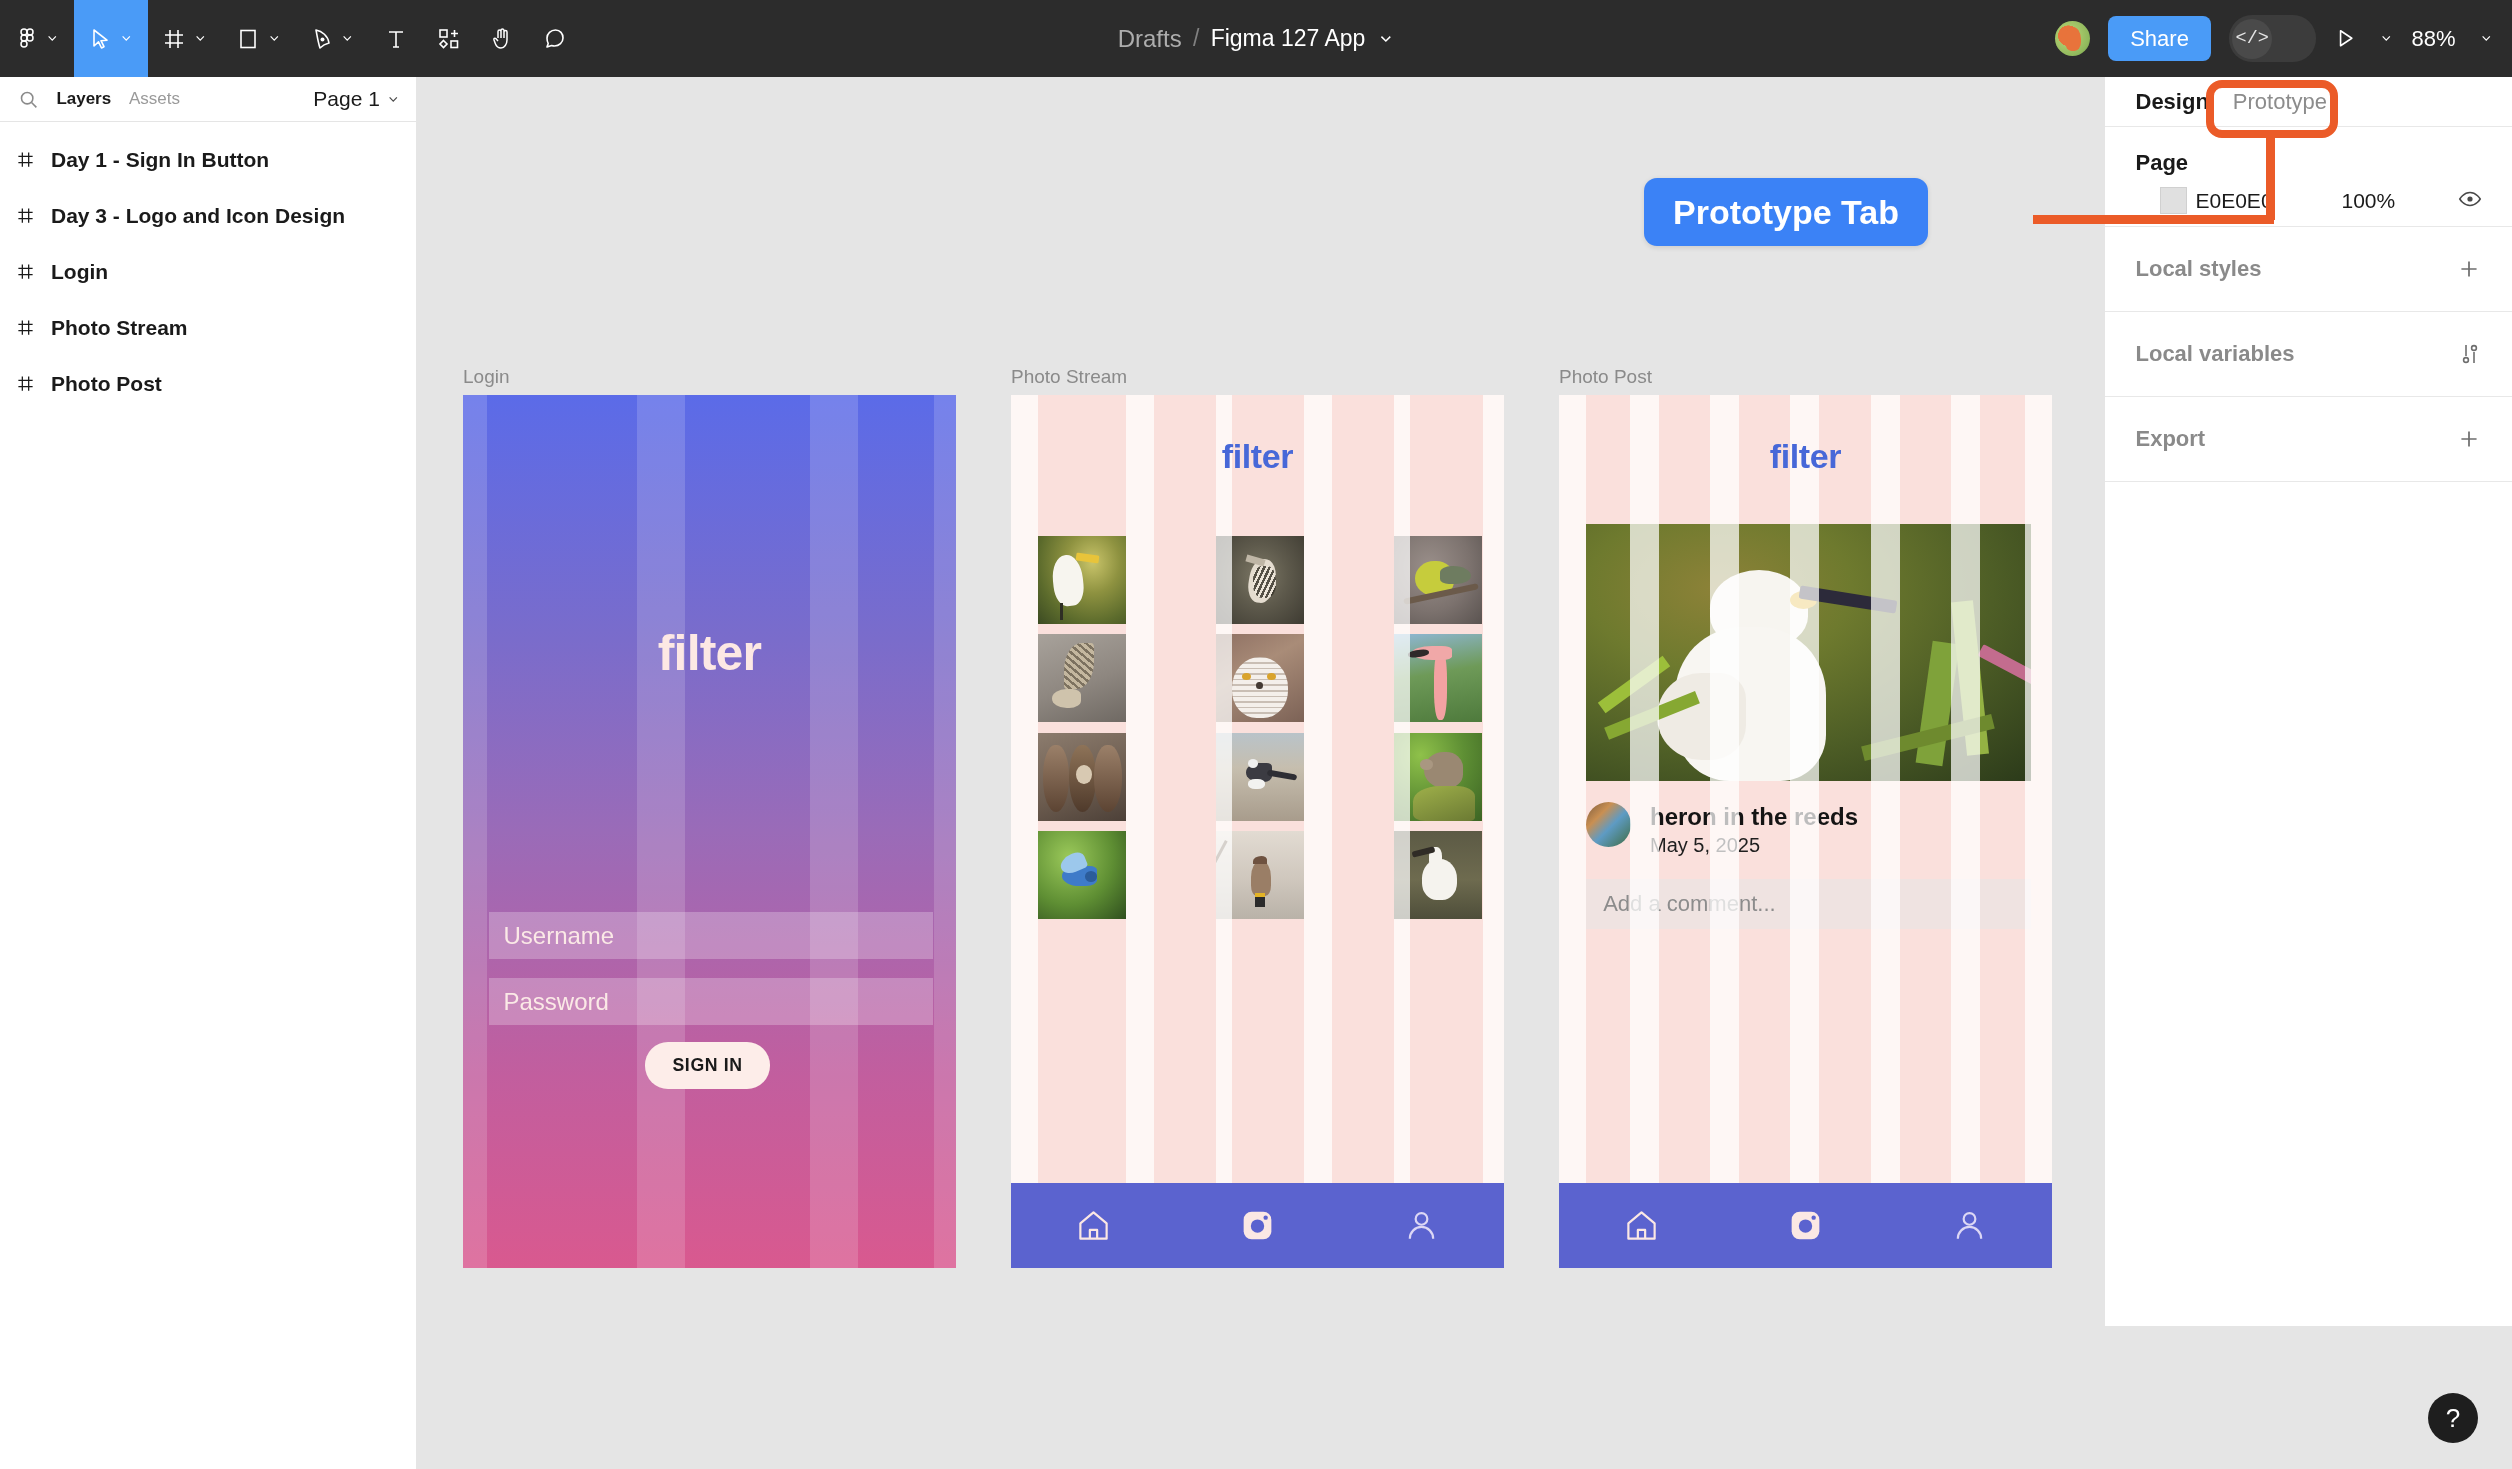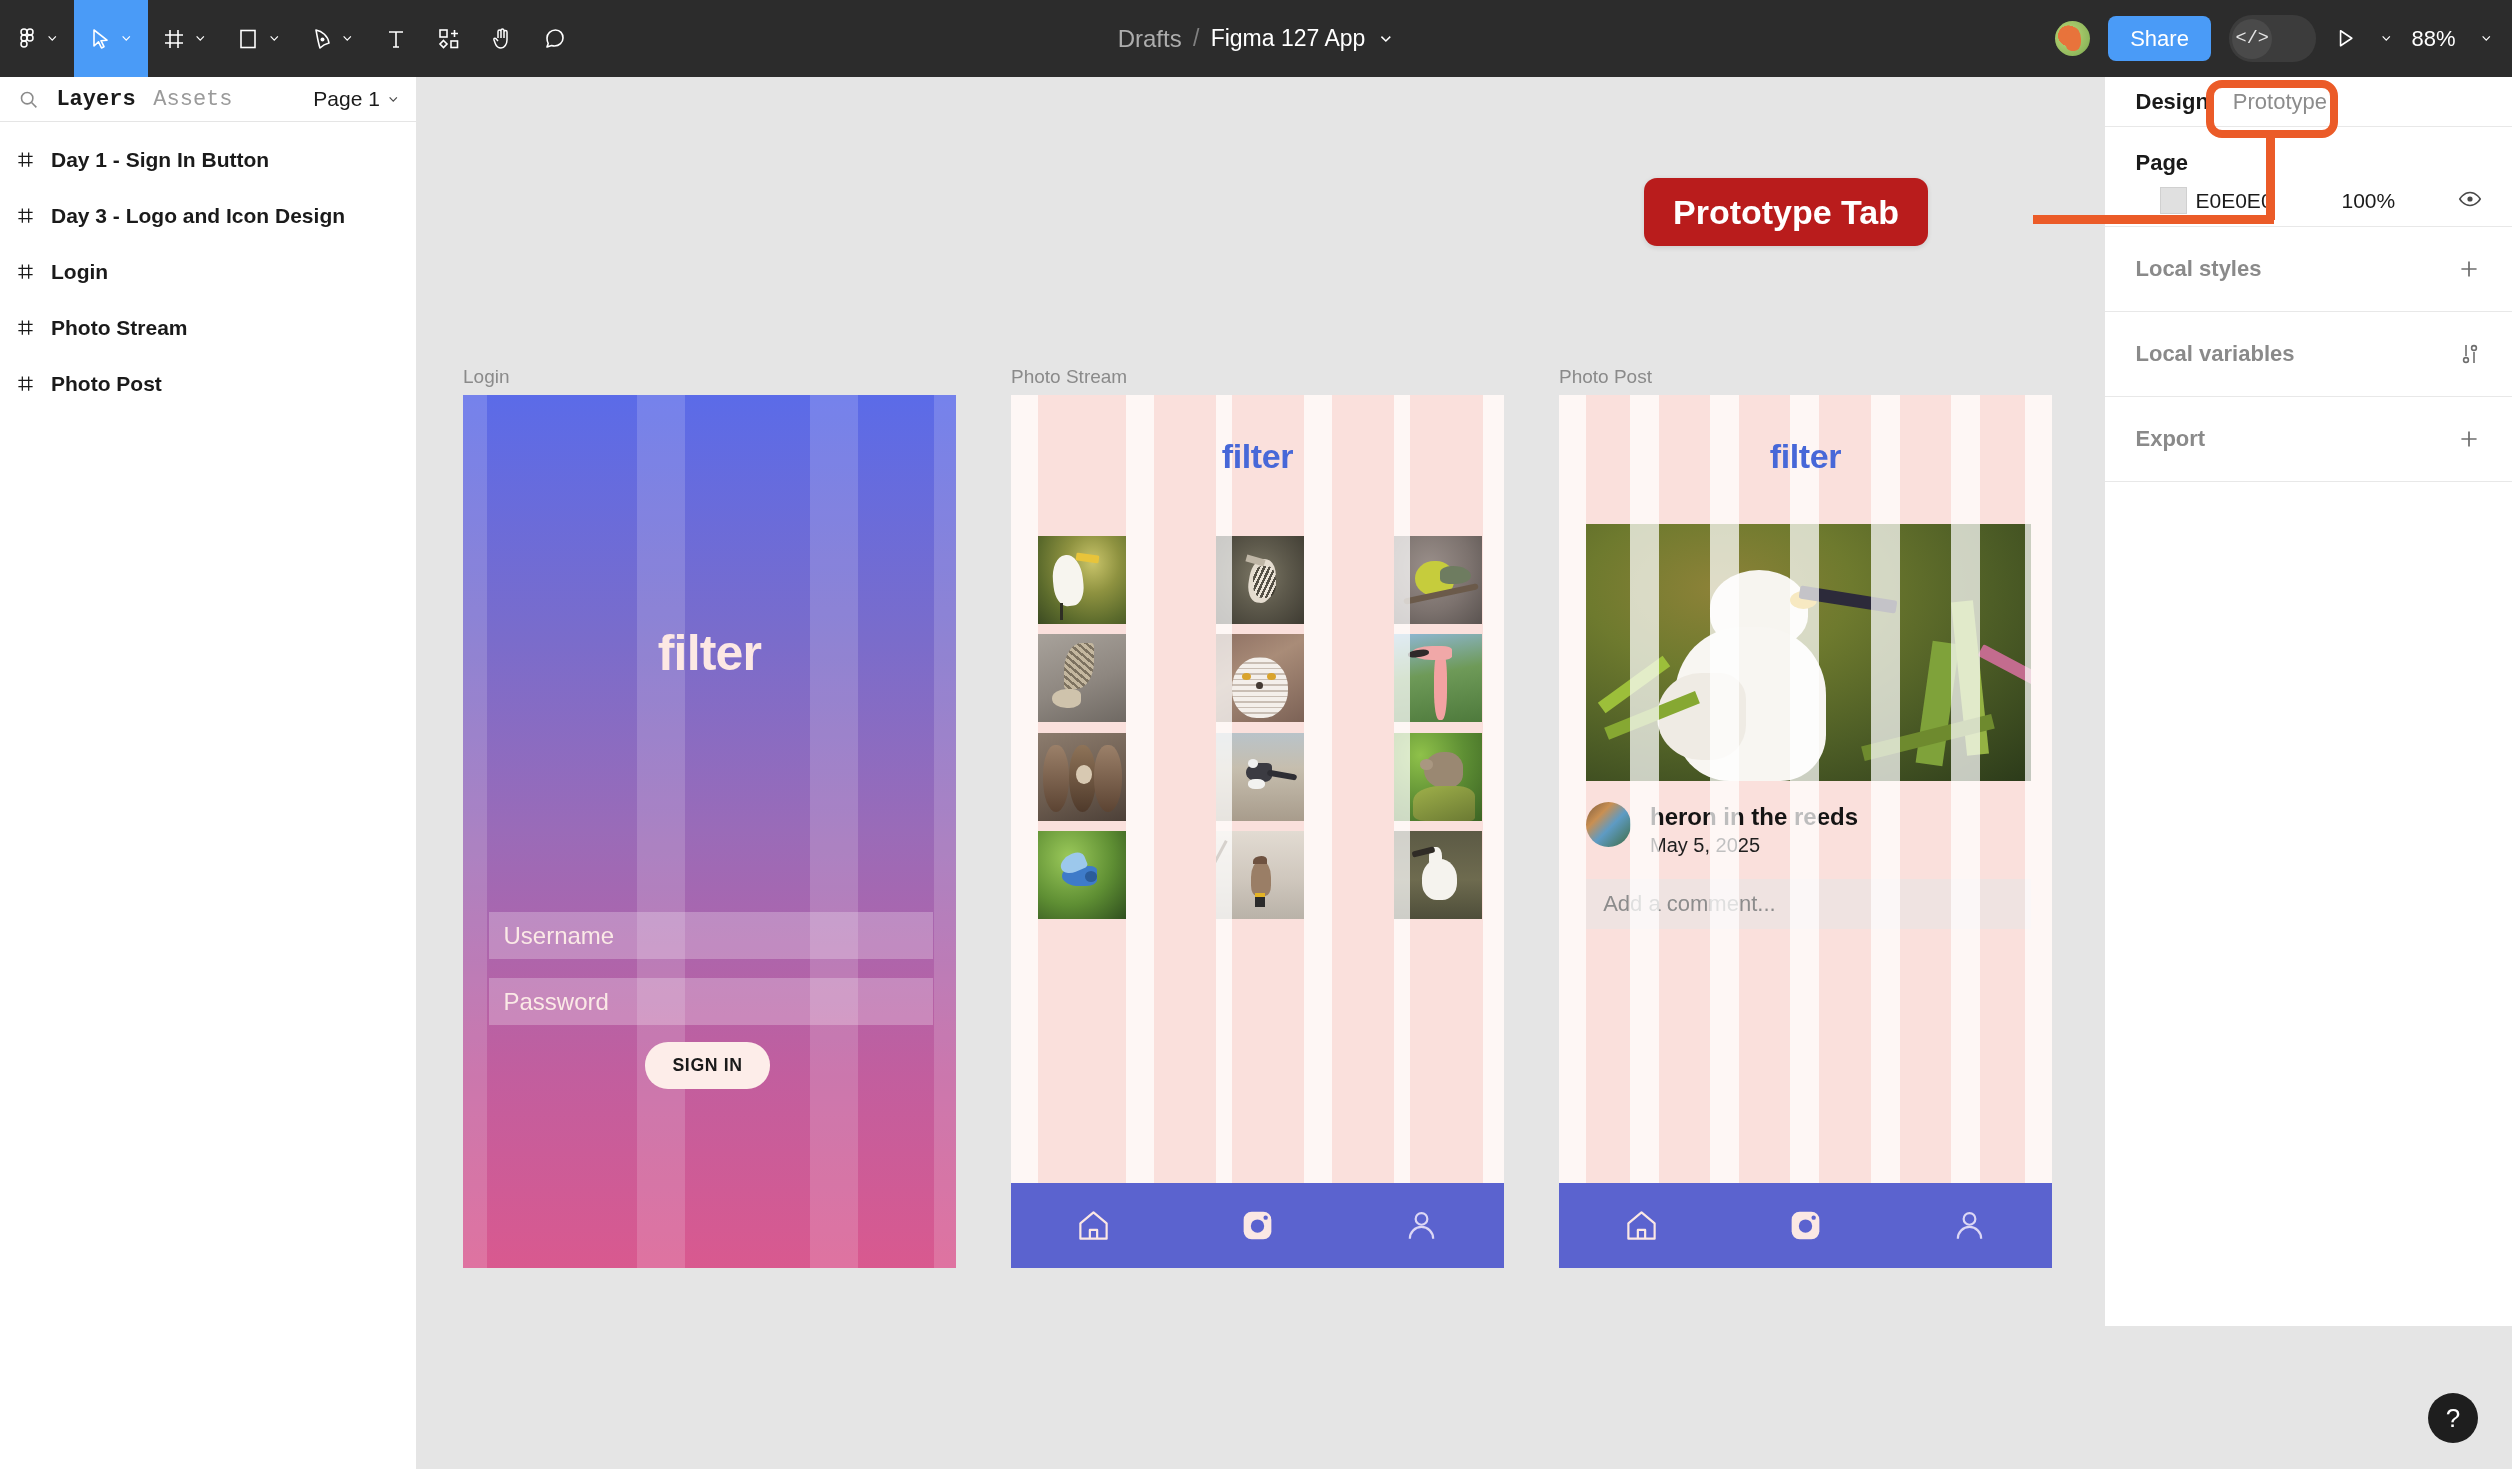--- a/index.html
+++ b/index.html
@@ -77,21 +77,21 @@
     width: 416px; height: 1392px;
     background: #FFFFFF;
     z-index: 30;
   }
   #left-tabs {
     height: 45px; display: flex; align-items: center;
     padding: 0 17.7px; gap: 17.7px; border-bottom: 0.8px solid #E5E5E5;
     position: relative;
   }
   #search-icon-wrap { display: flex; align-items: center; cursor: pointer; }
-  .lp-tab { font-size: 22px; color: #9A9A9A; cursor: pointer; font-family: Liberation Mono, monospace; }
+  .lp-tab { font-size: 17px; color: #9A9A9A; cursor: pointer; }
   .lp-tab.active { color: #1A1A1A; font-weight: bold; }
   #page-select {
     position: absolute; right: 16px; display: flex; align-items: center;
     gap: 5.6px; font-size: 21px; color: #1A1A1A; cursor: pointer;
   }
   #layer-list { padding-top: 9.6px; }
   .layer-row {
     height: 56px; display: flex; align-items: center; gap: 16px;
     padding: 0 16px; cursor: pointer;
   }
@@ -185,21 +185,21 @@
   .pp-comment {
     position: absolute; background: rgba(230,230,230,0.55);
     display: flex; align-items: center; padding-left: 17.7px;
     color: #8C8C8C; font-size: 22px; cursor: text;
   }
 
   
   #callout {
     position: absolute; z-index: 60;
     left: 1644px; top: 178px;
-    background: #b91c1c; border-radius: 13px;
+    background: #3b82f6; border-radius: 13px;
     padding: 14.5px 29px;
     color: #FFFFFF; font-size: 34px; font-weight: bold;
     white-space: nowrap;
     box-shadow: 0 1.6px 4.8px rgba(0,0,0,0.10);
   }
   #callout-line-h {
     position: absolute; z-index: 59;
     left: 2033px; top: 215px; width: 241px; height: 8.8px;
     background: #EB5B28;
   }

